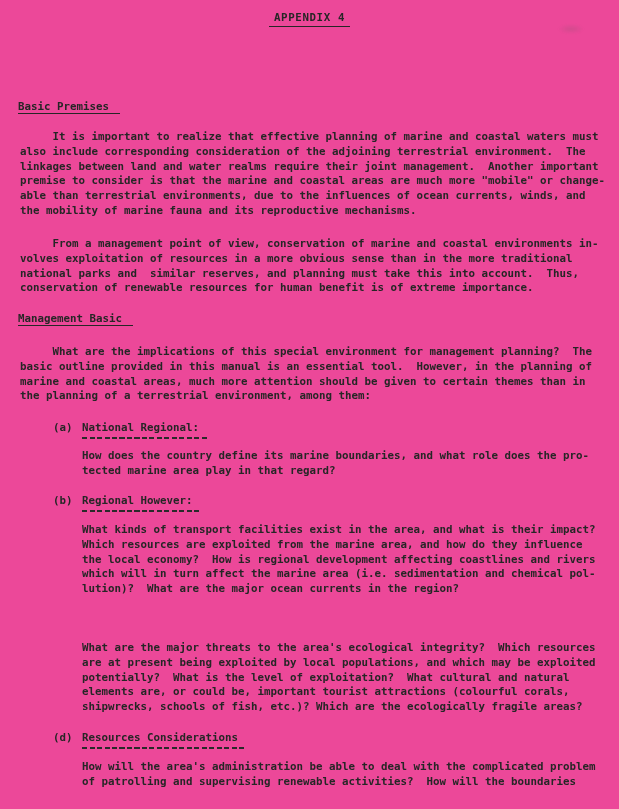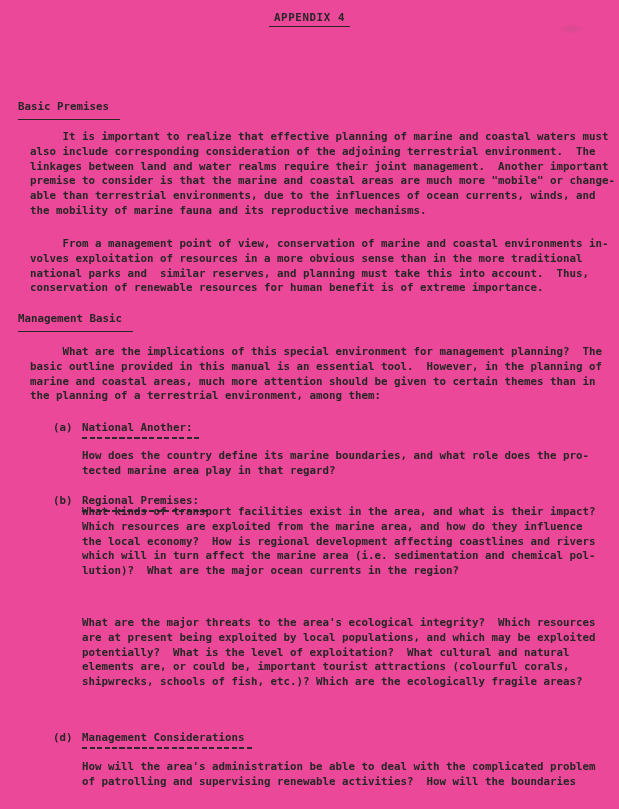--- a/index.html
+++ b/index.html
@@ -26,25 +26,25 @@
     display: inline-block;
     line-height: 11px;
     letter-spacing: 0.6px;
     padding: 0 5px 3px 5px;
     border-bottom: 1.7px solid #262626;
   }
   .sec-heading { position: absolute; left: 18px; white-space: pre; }
   .sec-heading .u-solid {
     display: inline-block;
     line-height: 12px;
-    padding: 0 11px 6px 0;
+    padding: 0 11px 0 0;
     border-bottom: 1.7px solid #262626;
   }
   .para {
-    position: absolute; left: 30px;
+    position: absolute; left: 20px;
     white-space: pre;
   }
   .item-heading {
     position: absolute; left: 53px;
     white-space: pre;
   }
   .item-label {
     display: inline-block;
     width: 29px;
   }
@@ -93,34 +93,34 @@
 national parks and  similar reserves, and planning must take this into account.  Thus,
 conservation of renewable resources for human benefit is of extreme importance.</div>
 
   <div class="sec-heading" style="top:312px"><span class="u-solid">Management Basic</span></div>
 
   <div class="para" style="top:345px">     What are the implications of this special environment for management planning?  The
 basic outline provided in this manual is an essential tool.  However, in the planning of
 marine and coastal areas, much more attention should be given to certain themes than in
 the planning of a terrestrial environment, among them:</div>
 
-  <div class="item-heading" style="top:421px"><span class="item-label">(a)</span><span class="u-dashed">National Another:</span></div>
+  <div class="item-heading" style="top:421px"><span class="item-label">(a)</span><span class="u-dashed">National Regional:</span></div>
   <div class="para item-body" style="top:449px">How does the country define its marine boundaries, and what role does the pro-
 tected marine area play in that regard?</div>
 
-  <div class="item-heading" style="top:494px"><span class="item-label">(b)</span><span class="u-dashed">Regional Premises:</span></div>
-  <div class="para item-body" style="top:505px">What kinds of transport facilities exist in the area, and what is their impact?
+  <div class="item-heading" style="top:494px"><span class="item-label">(b)</span><span class="u-dashed">Regional However:</span></div>
+  <div class="para item-body" style="top:523px">What kinds of transport facilities exist in the area, and what is their impact?
 Which resources are exploited from the marine area, and how do they influence
 the local economy?  How is regional development affecting coastlines and rivers
 which will in turn affect the marine area (i.e. sedimentation and chemical pol-
 lution)?  What are the major ocean currents in the region?</div>
 
-  <div class="para item-body" style="top:616px">What are the major threats to the area's ecological integrity?  Which resources
+  <div class="para item-body" style="top:641px">What are the major threats to the area's ecological integrity?  Which resources
 are at present being exploited by local populations, and which may be exploited
 potentially?  What is the level of exploitation?  What cultural and natural
 elements are, or could be, important tourist attractions (colourful corals,
 shipwrecks, schools of fish, etc.)? Which are the ecologically fragile areas?</div>
 
-  <div class="item-heading" style="top:731px"><span class="item-label">(d)</span><span class="u-dashed">Management Considerations</span></div>
+  <div class="item-heading" style="top:731px"><span class="item-label">(d)</span><span class="u-dashed">Resources Considerations</span></div>
   <div class="para item-body" style="top:760px">How will the area's administration be able to deal with the complicated problem
 of patrolling and supervising renewable activities?  How will the boundaries</div>
 
 </div>
 
 </body></html>

